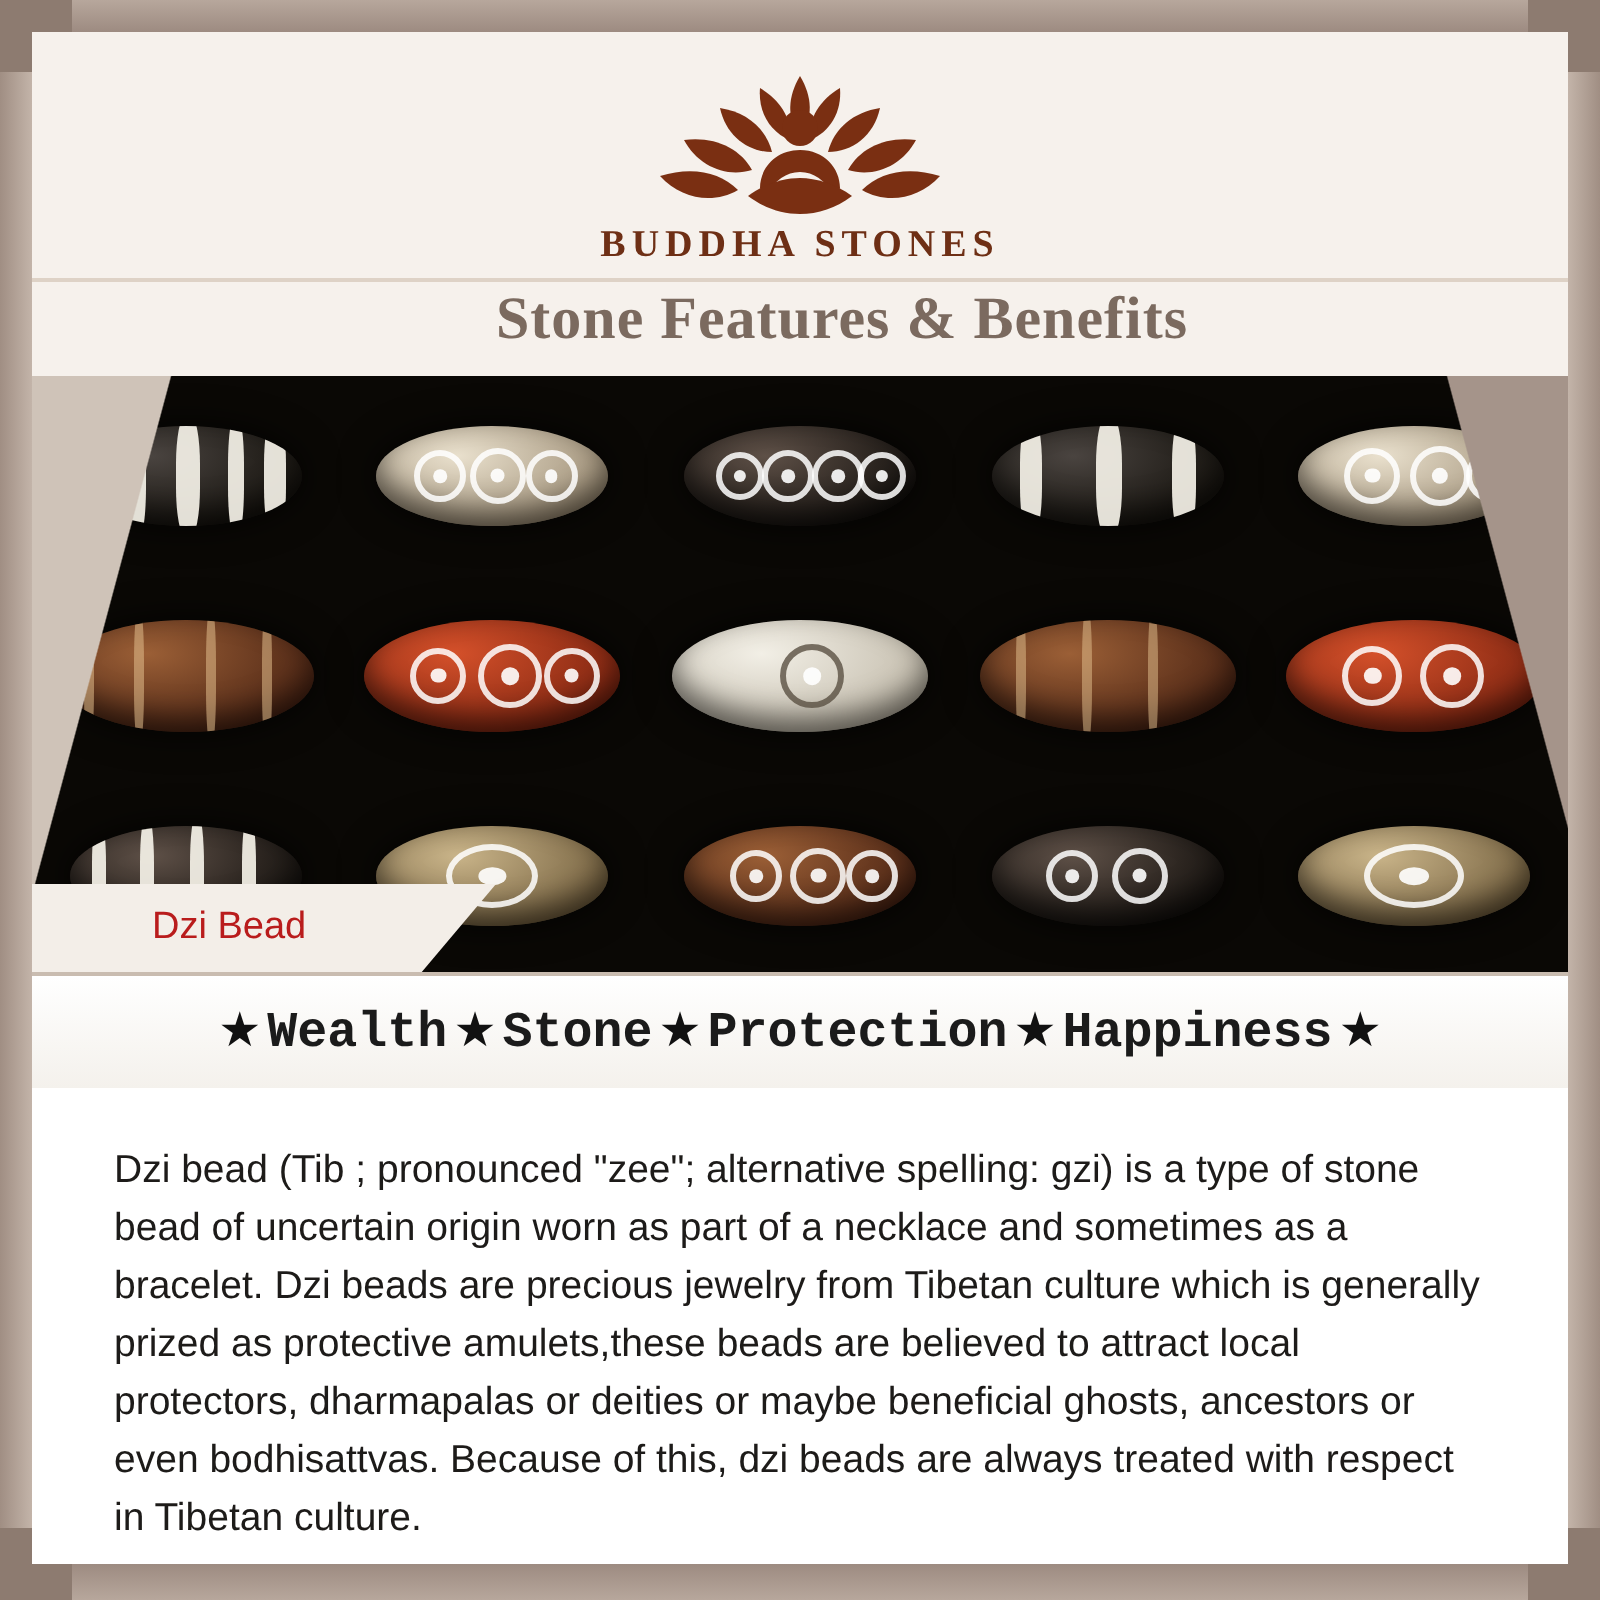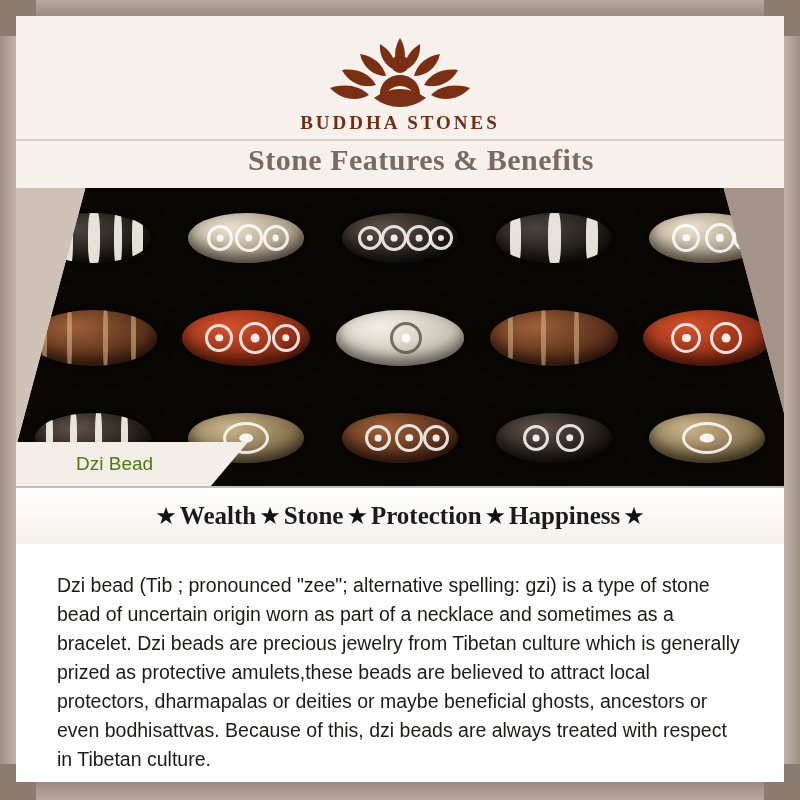--- a/index.html
+++ b/index.html
@@ -198,21 +198,21 @@
     background: #f3eee8;
     display: flex;
     align-items: center;
     padding-left: 60px;
     box-sizing: border-box;
     clip-path: polygon(0 0, 100% 0, 84% 100%, 0% 100%);
     z-index: 4;
   }
   .bead-label span {
     font-size: 19px;
-    color: #4d7c0f;
+    color: #b91c1c;
     font-family: "Liberation Sans", sans-serif;
   }
 
   
   .benefits {
     position: absolute;
     top: 488px;
     left: 16px;
     width: 768px;
     height: 56px;
@@ -226,21 +226,21 @@
     align-items: center;
     gap: 0px;
   }
   .benefit-star {
     color: #111111;
     font-size: 24px;
     line-height: 1;
     padding: 0 2px;
   }
   .benefit-word {
-    font-family: Liberation Serif, serif;
+    font-family: Liberation Mono, monospace;
     font-weight: bold;
     font-size: 25px;
     color: #1b1b1b;
     padding: 0 1px;
   }
 
   
   .copy {
     position: absolute;
     top: 548px;

